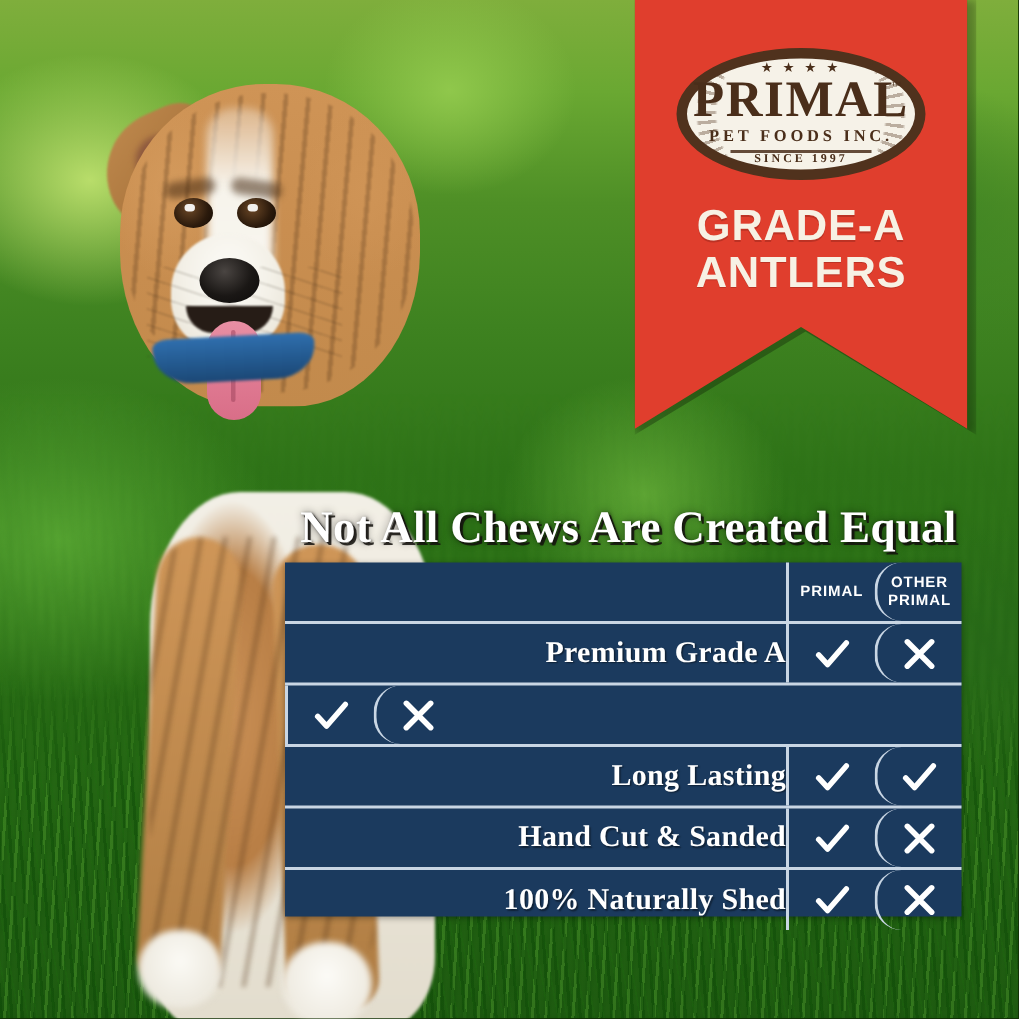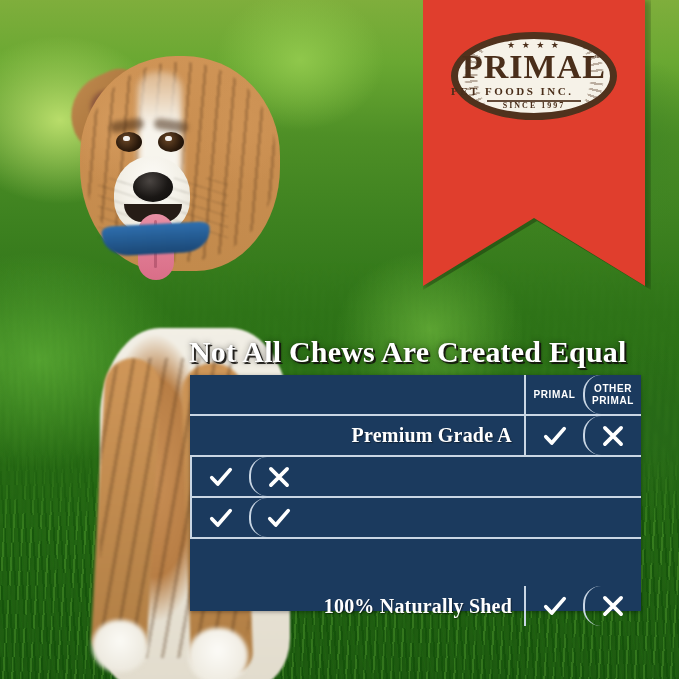--- a/index.html
+++ b/index.html
@@ -257,21 +257,21 @@
     font-family: "Liberation Serif", serif;
     font-weight: 700; font-size: 34px; line-height: 1;
     letter-spacing: 1px;
   }
   .logo-tm {
     position: absolute; right: 16px; top: 22px;
     color: #4a2e1a; font-size: 7px;
   }
   .logo-sub {
     position: absolute; left: 0; right: 0; top: 54px;
-    color: #4a2e1a;
+    text-align: center; color: #4a2e1a;
     font-family: "Liberation Serif", serif;
     font-weight: 700; font-size: 11px; letter-spacing: 2.5px; line-height: 1;
   }
   .logo-since {
     position: absolute; left: 0; right: 0; top: 70px;
     text-align: center; color: #4a2e1a;
     font-family: "Liberation Serif", serif;
     font-weight: 700; font-size: 8px; letter-spacing: 2px; line-height: 1;
   }
   .logo-since-rule {
@@ -291,21 +291,21 @@
     letter-spacing: .5px;
     text-shadow: 0 1px 0 rgba(120,30,20,.35);
   }
   .banner-tagline span { display: block; }
 
   
   .headline {
     position: absolute;
     left: 189px; top: 334px;
     width: 460px;
-    text-align: left;
+    text-align: center;
     color: #ffffff;
     font-family: "Liberation Serif", serif;
     font-weight: 700;
     font-size: 30px;
     line-height: 36px;
     letter-spacing: .2px;
     text-shadow:
       2px 2px 0 rgba(20,18,14,.85),
       1px 1px 2px rgba(0,0,0,.7),
       0 0 6px rgba(0,0,0,.45);
@@ -318,26 +318,26 @@
     left: 190px; top: 375px;
     width: 451px; height: 236px;
     background: #1b3a5e;
     box-shadow: 0 1px 4px rgba(0,0,0,.35);
   }
   .trow {
     display: flex;
     height: 39px;
     border-bottom: 2px solid #c9d6e4;
   }
-  .trow:last-child { border-bottom: none; height: 40px; margin-top: 47px; }
+  .trow:last-child { border-bottom: none; height: 40px; }
   .trow.header { height: 39px; }
   .c-label {
     flex: 1 1 auto;
     display: flex; align-items: center; justify-content: flex-end;
-    padding-right: 12px;
+    padding-right: 0;
     color: #ffffff;
     font-family: "Liberation Serif", serif;
     font-weight: 700;
     font-size: 20px;
     letter-spacing: .2px;
     white-space: nowrap;
     text-shadow: 1px 1px 1px rgba(0,0,0,.45);
   }
   .c-mark {
     flex: 0 0 57px;
@@ -400,20 +400,22 @@
       <div class="logo-ring"></div>
       <div class="logo-stars">★ ★ ★ ★</div>
       <div class="logo-primal">PRIMAL</div>
       <div class="logo-tm">™</div>
       <div class="logo-sub">PET FOODS INC.</div>
       <div class="logo-since-rule"></div>
       <div class="logo-since">SINCE 1997</div>
     </div>
 
     <div class="banner-tagline">
+      <span>GRADE-A</span>
+      <span>ANTLERS</span>
     </div>
   </div>
 
   <div class="headline">Not All Chews Are Created Equal</div>
 
   <div class="table">
 
     <div class="trow header">
       <div class="c-label"></div>
       <div class="c-mark">
@@ -456,36 +458,54 @@
       <div class="c-mark wide">
         <span class="glyph">
           <svg width="26" height="26" viewBox="0 0 24 24">
               <path d="M4.5 4.5 L19.5 19.5 M19.5 4.5 L4.5 19.5" fill="none" stroke="#fff" stroke-width="3.4" stroke-linecap="round"></path>
             </svg>
         </span>
       </div>
     </div>
 
     <div class="trow">
+      <div class="c-label">Long Lasting</div>
       <div class="c-mark">
         <span class="glyph">
           <svg width="26" height="26" viewBox="0 0 24 24">
               <path d="M3.5 12.6 L9 18.5 L20.5 5.2" fill="none" stroke="#fff" stroke-width="3.4" stroke-linecap="round" stroke-linejoin="round"></path>
             </svg>
         </span>
       </div>
       <div class="c-mark wide">
         <span class="glyph">
           <svg width="26" height="26" viewBox="0 0 24 24">
               <path d="M3.5 12.6 L9 18.5 L20.5 5.2" fill="none" stroke="#fff" stroke-width="3.4" stroke-linecap="round" stroke-linejoin="round"></path>
             </svg>
         </span>
       </div>
     </div>
 
+    <div class="trow">
+      <div class="c-label">Hand Cut &amp; Sanded</div>
+      <div class="c-mark">
+        <span class="glyph">
+          <svg width="26" height="26" viewBox="0 0 24 24">
+              <path d="M3.5 12.6 L9 18.5 L20.5 5.2" fill="none" stroke="#fff" stroke-width="3.4" stroke-linecap="round" stroke-linejoin="round"></path>
+            </svg>
+        </span>
+      </div>
+      <div class="c-mark wide">
+        <span class="glyph">
+          <svg width="26" height="26" viewBox="0 0 24 24">
+              <path d="M4.5 4.5 L19.5 19.5 M19.5 4.5 L4.5 19.5" fill="none" stroke="#fff" stroke-width="3.4" stroke-linecap="round"></path>
+            </svg>
+        </span>
+      </div>
+    </div>
 
     <div class="trow">
       <div class="c-label">100% Naturally Shed</div>
       <div class="c-mark">
         <span class="glyph">
           <svg width="26" height="26" viewBox="0 0 24 24">
               <path d="M3.5 12.6 L9 18.5 L20.5 5.2" fill="none" stroke="#fff" stroke-width="3.4" stroke-linecap="round" stroke-linejoin="round"></path>
             </svg>
         </span>
       </div>

